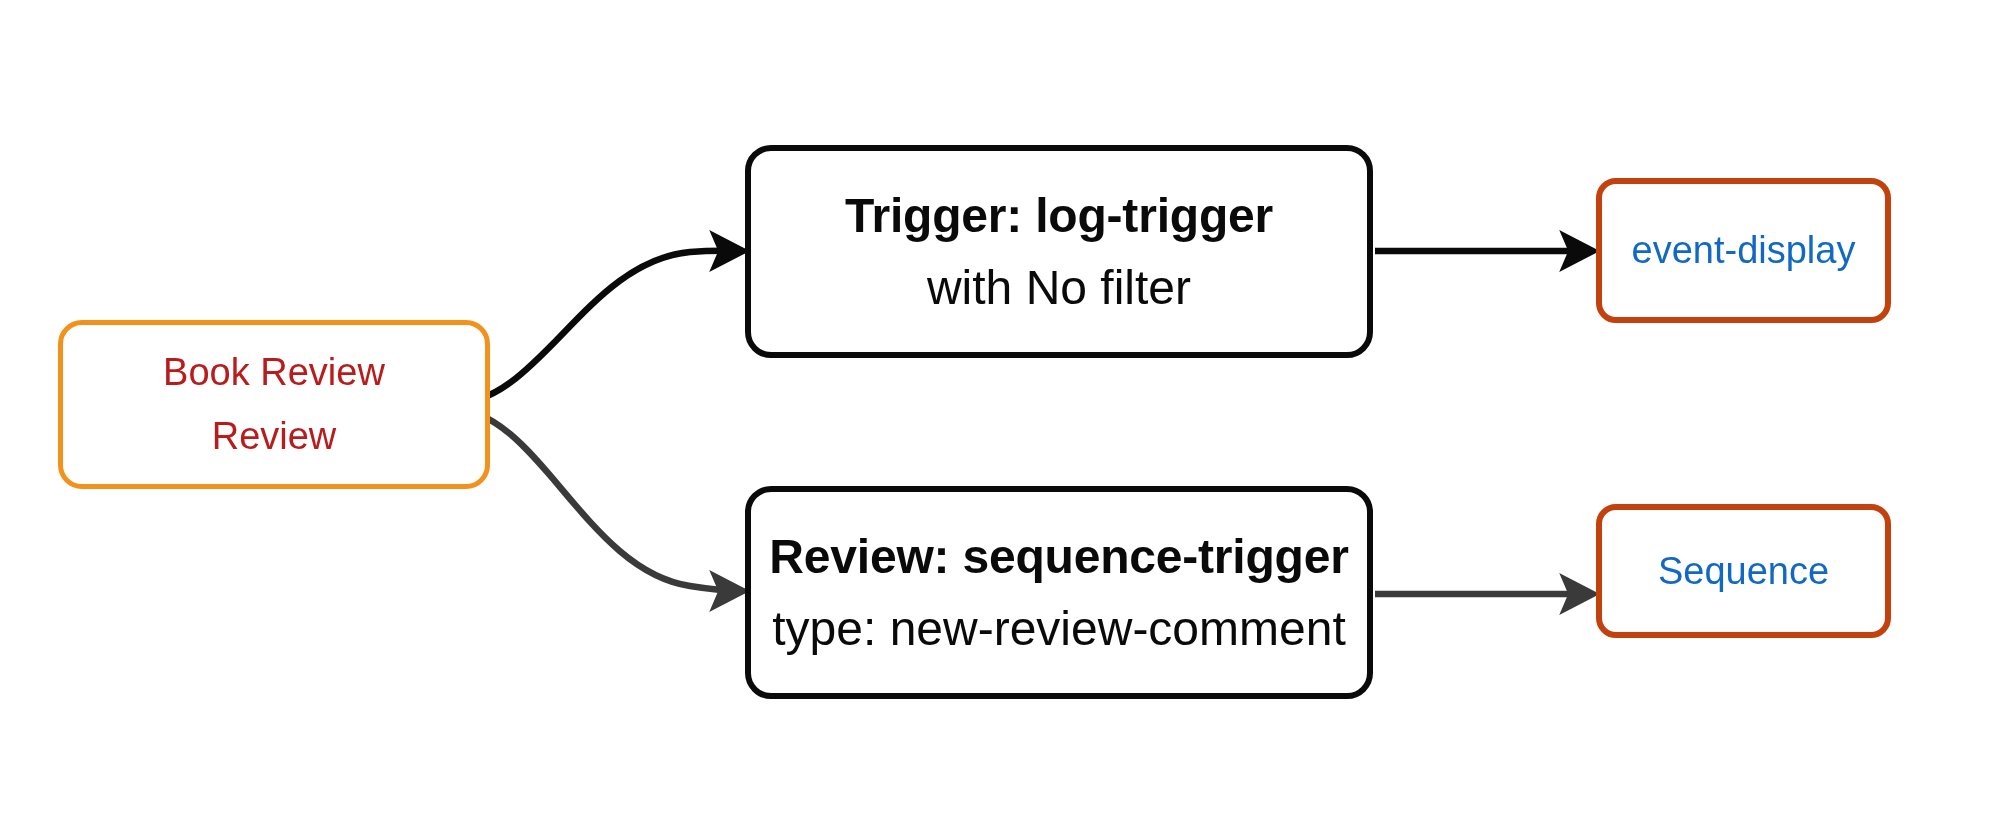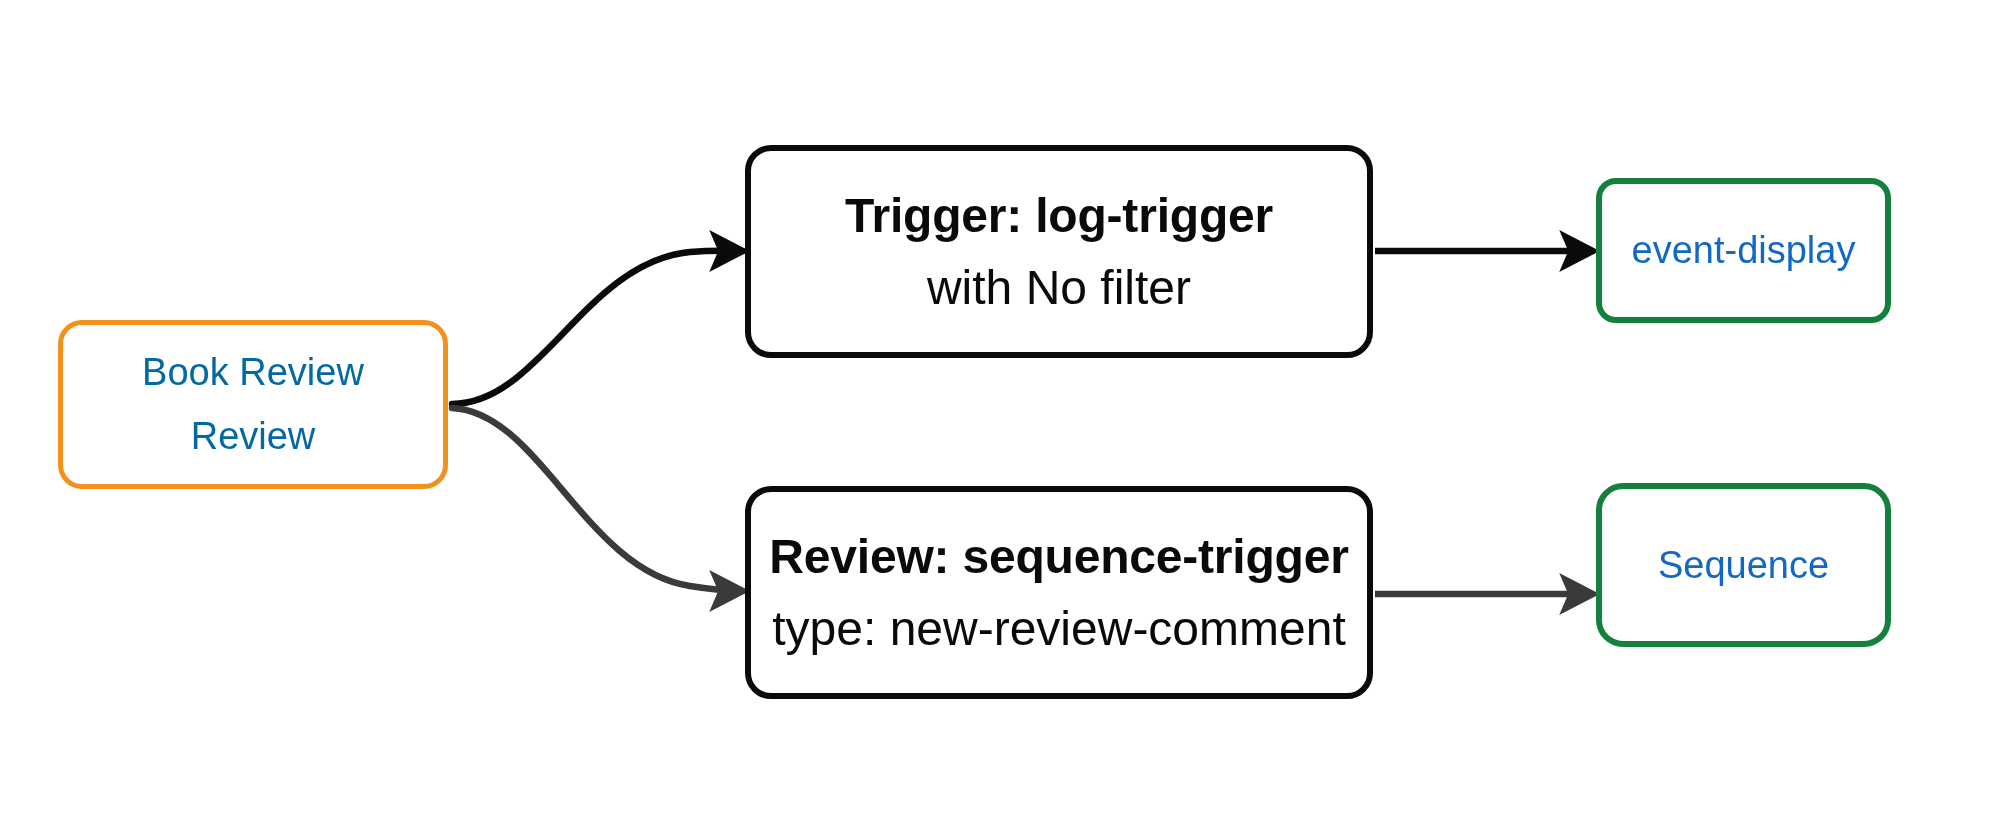--- a/index.html
+++ b/index.html
@@ -36,25 +36,25 @@
     justify-content: center;
     background: #ffffff;
     text-align: center;
     line-height: 1.28;
   }
 
   
   .node-source {
     left: 58px;
     top: 320px;
-    width: 390px;
+    width: 432px;
     height: 169px;
     border: 5px solid #F2921D;
     border-radius: 24px;
-    color: #0369a1;
+    color: #b91c1c;
     font-size: 38px;
     font-weight: 400;
     gap: 15px;
   }
   .node-source .line { display: block; }
 
   
   .node-trigger {
     left: 745px;
     width: 628px;
@@ -75,28 +75,28 @@
     font-weight: 400;
     display: block;
     margin-top: 10px;
   }
 
   
   .node-target {
     left: 1596px;
     width: 295px;
     height: 145px;
-    border: 6px solid #15803d;
+    border: 6px solid #c2410c;
     border-radius: 20px;
     color: #1169C4;
     font-size: 38px;
     font-weight: 400;
   }
   .node-target.top    { top: 178px; height: 145px; }
-  .node-target.bottom { top: 483px; height: 164px; border-radius: 27px; }
+  .node-target.bottom { top: 504px; height: 134px; }
 </style>
 </head>
 <body>
 
 <div id="canvas">
 
   <svg id="edges" viewBox="0 0 1999 831" width="1999" height="831" xmlns="http://www.w3.org/2000/svg">
     <defs>
       <marker id="arrowBlack" viewBox="0 0 12 12" refX="9.2" refY="6" markerWidth="7.2" markerHeight="7.2" orient="auto-start-reverse">
         <path d="M 0.8 0.6 L 11.2 6 L 0.8 11.4 L 3.1 6 Z" fill="#0a0a0a"></path>

